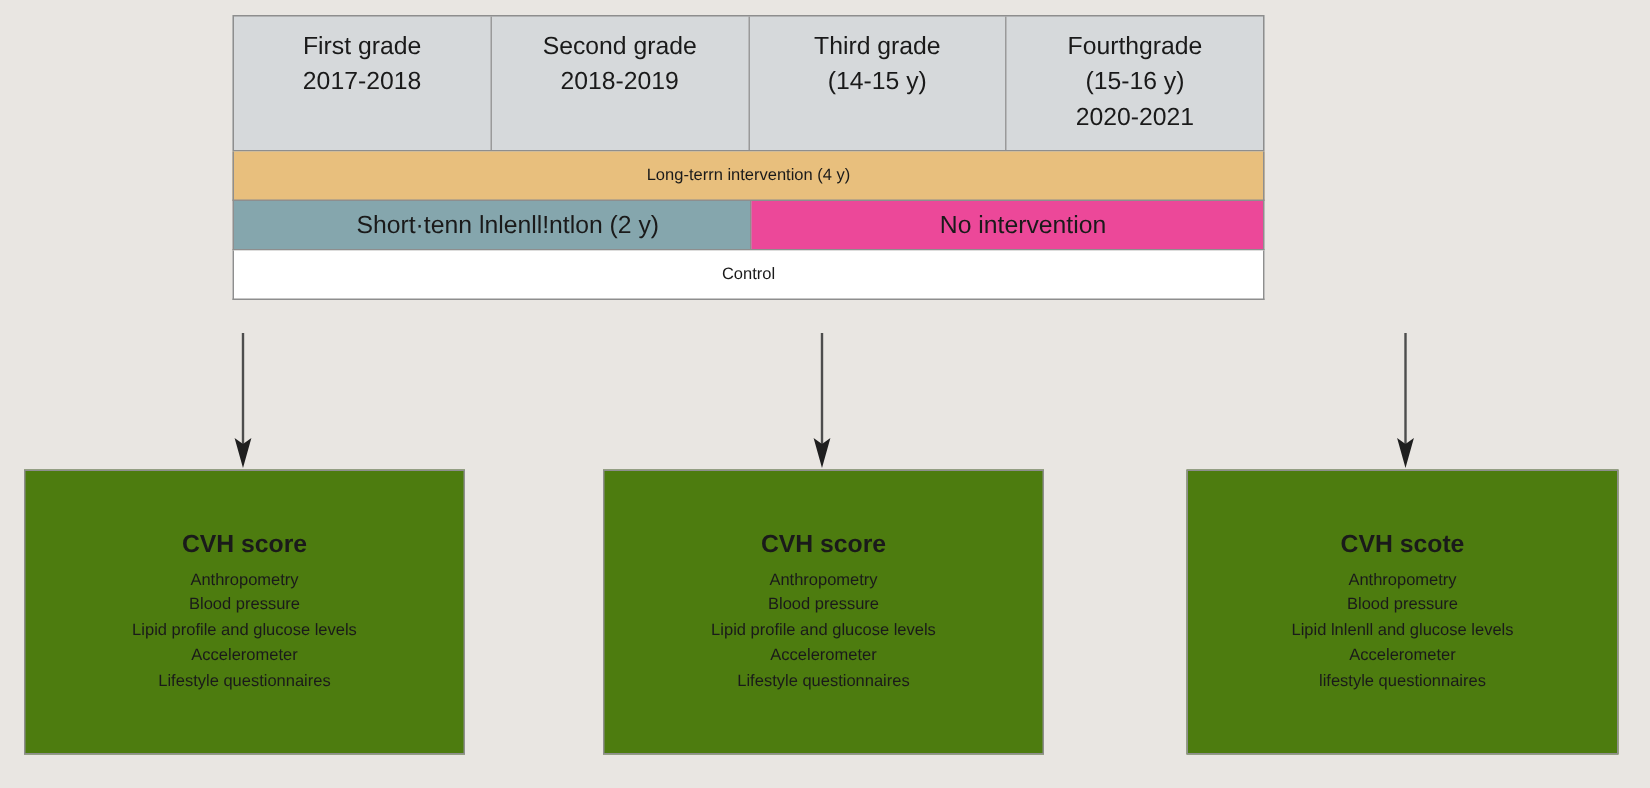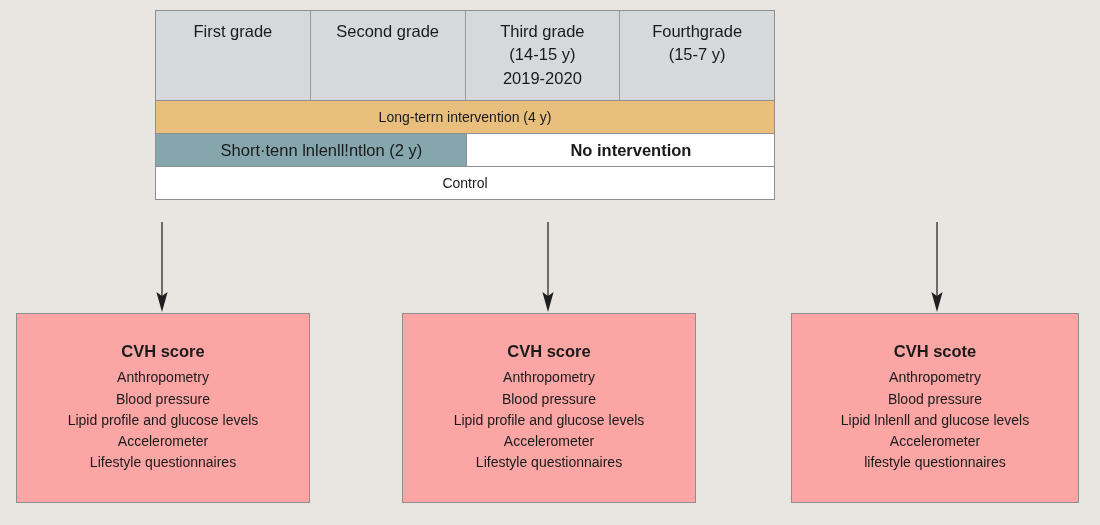--- a/index.html
+++ b/index.html
@@ -19,21 +19,21 @@
   #diagram {
     position: absolute;
     inset: 0;
   }
 
   
   .timeline-stack {
     position: absolute;
     left: 155px;
     top: 10px;
-    width: 620px;
+    width: 688px;
   }
 
   .grade-header-row {
     display: flex;
     border: 1px solid #8e8e8e;
     background: #d6d9db;
     box-sizing: border-box;
   }
   .grade-cell {
     flex: 1 1 0;
@@ -53,21 +53,21 @@
   }
 
   .bar {
     box-sizing: border-box;
     border: 1px solid #8e8e8e;
     border-top: none;
     height: 33px;
     display: flex;
     align-items: center;
     justify-content: center;
-    font-size: 14px;
+    font-size: 11px;
     white-space: nowrap;
   }
   .bar-long {
     background: #e8bf7d;
   }
   .bar-control {
     background: #ffffff;
   }
 
   .bar-split {
@@ -86,88 +86,89 @@
     white-space: nowrap;
     padding-left: 21px;
   }
   .seg-short {
     flex: 0 0 50.3%;
     background: #85a6ad;
     border-right: 1px solid #8e8e8e;
   }
   .seg-none {
     flex: 1 1 auto;
-    background: #ffffff;
-    font-weight: bold;
+    background: #ec4899;
   }
 
   
   .arrow {
     position: absolute;
     top: 222px;
     width: 16px;
     height: 92px;
     overflow: visible;
   }
   .arrow-1 { left: 154px; }
   .arrow-2 { left: 540px; }
   .arrow-3 { left: 929px; }
 
   
   .outcome-box {
     position: absolute;
     top: 313px;
     height: 190px;
     box-sizing: border-box;
-    background: #fca5a5;
+    background: #4d7c0f;
     border: 1px solid #8e8e8e;
     display: flex;
     flex-direction: column;
     align-items: center;
     justify-content: center;
     padding: 0 6px;
   }
   .outcome-1 { left: 16px;  width: 294px; }
   .outcome-2 { left: 402px; width: 294px; }
   .outcome-3 { left: 791px; width: 288px; }
 
   .outcome-title {
     font-size: 16.5px;
     font-weight: bold;
     margin-bottom: 6px;
     white-space: nowrap;
   }
   .outcome-item {
-    font-size: 14px;
+    font-size: 11px;
     line-height: 1.52;
     white-space: nowrap;
   }
 </style>
 </head>
 <body>
 
 <div id="diagram">
 
   <div class="timeline-stack">
 
     <div class="grade-header-row">
       <div class="grade-cell">
         <span class="g-line">First grade</span>
+        <span class="g-line">2017-2018</span>
       </div>
       <div class="grade-cell">
         <span class="g-line">Second grade</span>
+        <span class="g-line">2018-2019</span>
       </div>
       <div class="grade-cell">
         <span class="g-line">Third grade</span>
         <span class="g-line">(14-15 y)</span>
-        <span class="g-line">2019-2020</span>
       </div>
       <div class="grade-cell">
         <span class="g-line">Fourthgrade</span>
-        <span class="g-line">(15-7 y)</span>
+        <span class="g-line">(15-16 y)</span>
+        <span class="g-line">2020-2021</span>
       </div>
     </div>
 
     <div class="bar bar-long">Long-terrn intervention (4 y)</div>
 
     <div class="bar-split">
       <div class="bar-seg seg-short">Short·tenn lnlenll!ntlon (2 y)</div>
       <div class="bar-seg seg-none">No intervention</div>
     </div>
 

